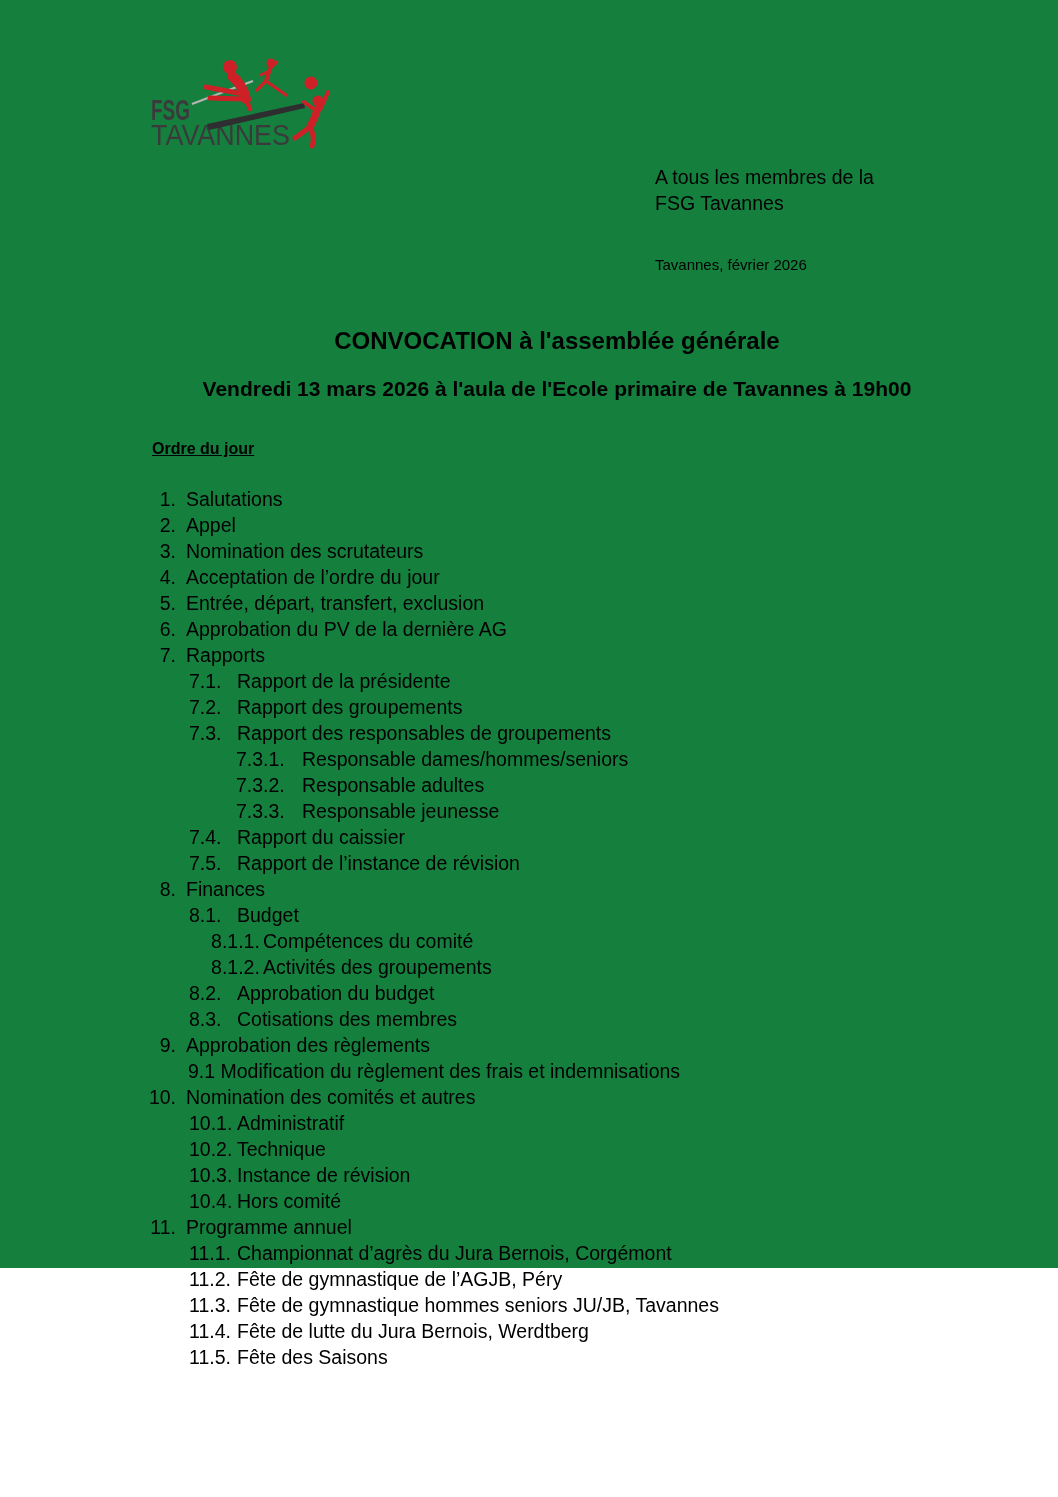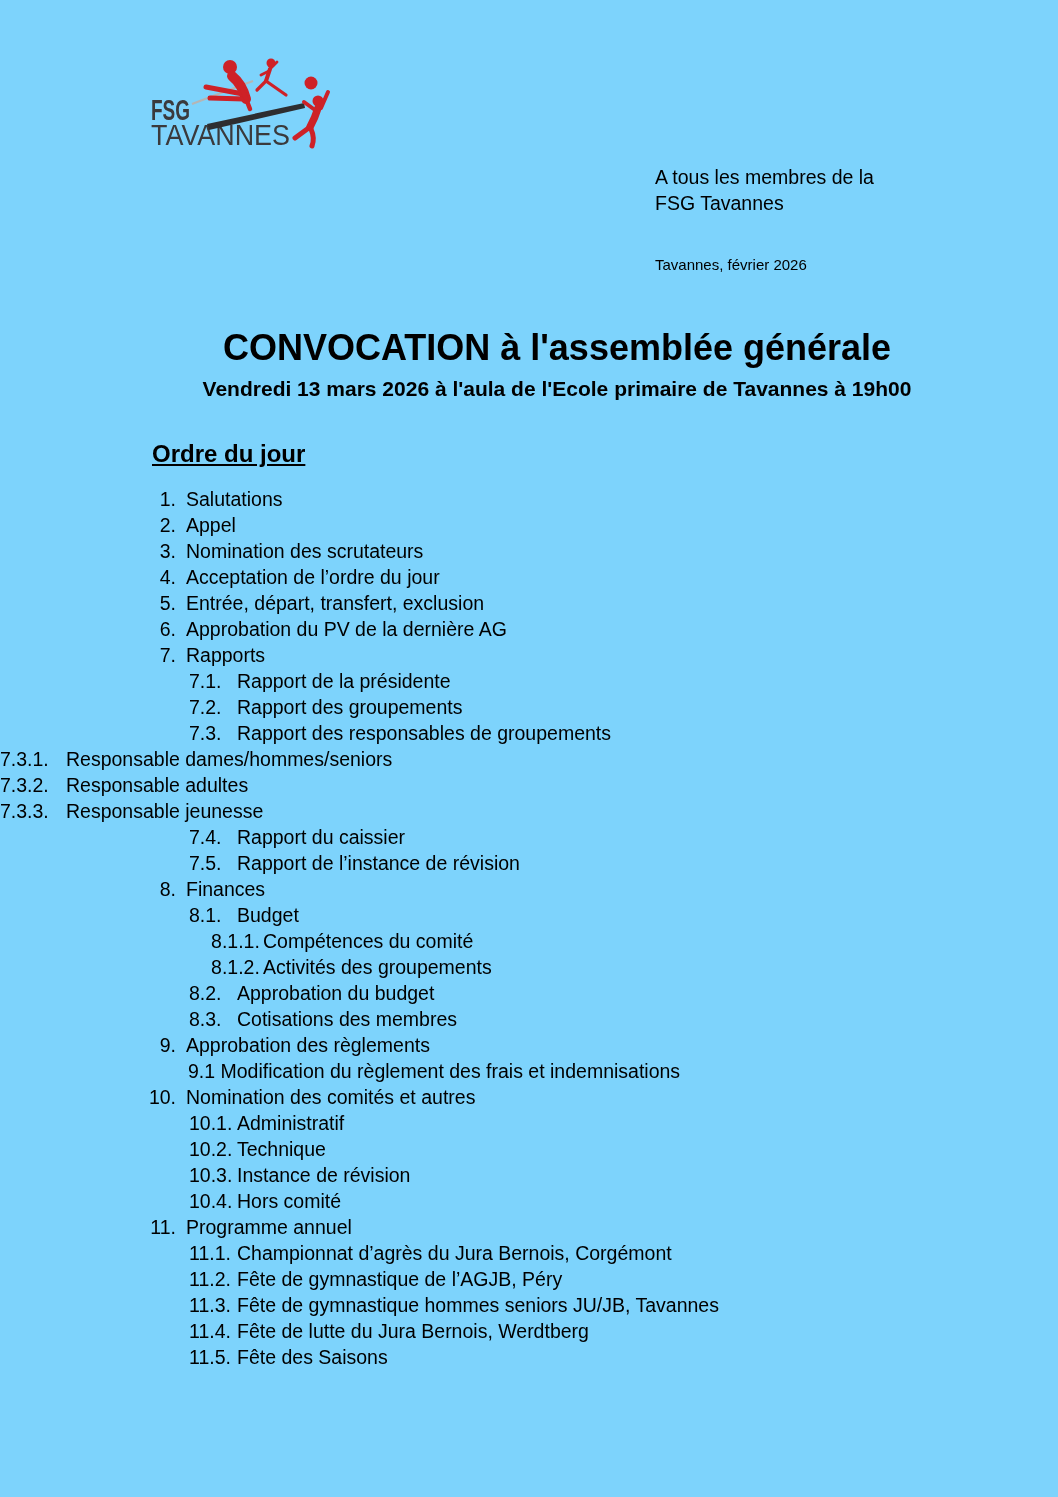--- a/index.html
+++ b/index.html
@@ -4,58 +4,58 @@
 <style>
   * { margin: 0; padding: 0; box-sizing: border-box; }
   html, body { background: #ffffff; }
   body {
     width: 1058px; height: 1497px;
     font-family: "Liberation Sans", "DejaVu Sans", sans-serif;
     color: #000000;
     position: relative;
     overflow: hidden;
   }
-  .page { position: relative; width: 1058px; height: 1497px; background: #7dd3fc; }
+  .page { position: relative; width: 1058px; height: 1268px; background: #15803d; }
 
   .logo { position: absolute; left: 143px; top: 48px; width: 200px; height: 115px; }
 
   .recipient {
     position: absolute; left: 655px; top: 164px;
     font-size: 19.5px; line-height: 26px; white-space: nowrap;
   }
   .dateline {
     position: absolute; left: 655px; top: 256px;
     font-size: 15px; white-space: nowrap;
   }
 
   .title {
     position: absolute; left: 57px; top: 327px; width: 1000px;
-    text-align: center; font-size: 36px; font-weight: bold; white-space: nowrap;
+    text-align: center; font-size: 24px; font-weight: bold; white-space: nowrap;
   }
   .subtitle {
     position: absolute; left: 57px; top: 377px; width: 1000px;
     text-align: center; font-size: 21px; font-weight: bold; white-space: nowrap;
   }
 
   .agenda-heading {
     position: absolute; left: 152px; top: 440px;
-    font-size: 24px; font-weight: bold; text-decoration: underline;
+    font-size: 16px; font-weight: bold; text-decoration: underline;
     white-space: nowrap;
   }
 
   .agenda {
     position: absolute; left: 0; top: 486px; width: 1058px;
     font-size: 19.5px;
   }
   .row { line-height: 26px; height: 26px; white-space: nowrap; }
   .num { display: inline-block; }
   .l1 .num     { margin-left: 144px; width: 32px; text-align: right; }
   .l1 .lbl     { margin-left: 10px; }
   .l2 .num     { margin-left: 189px; width: 48px; text-align: left; }
-  .l3 .num     { width: 66px; text-align: left; }
+  .l3 .num     { margin-left: 236px; width: 66px; text-align: left; }
   .l3b .num    { margin-left: 208px; width: 55px; text-align: center; }
   .l2flat .flat{ margin-left: 188px; text-align: right; }
 </style>
 </head>
 <body>
 
 <div class="page">
 
   <div class="logo">
     <svg width="200" height="115" viewBox="0 0 200 115" xmlns="http://www.w3.org/2000/svg">

